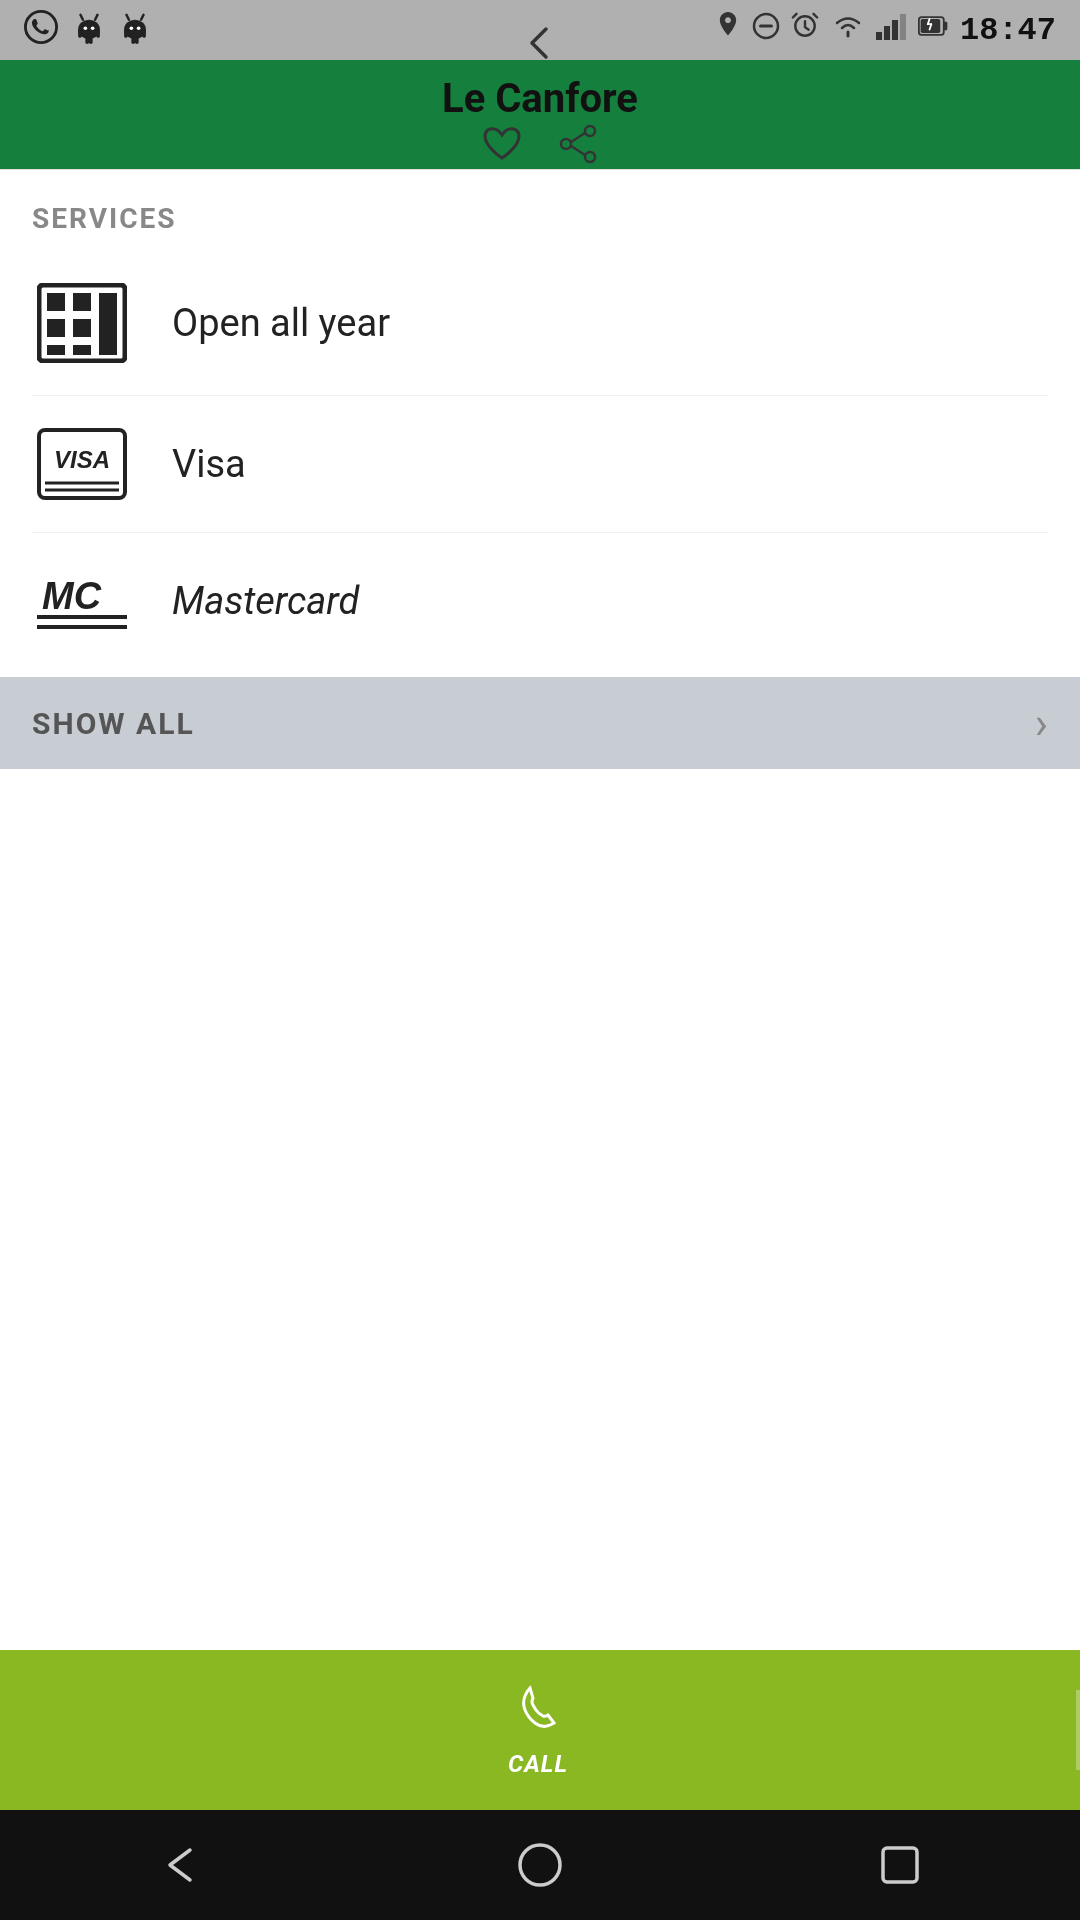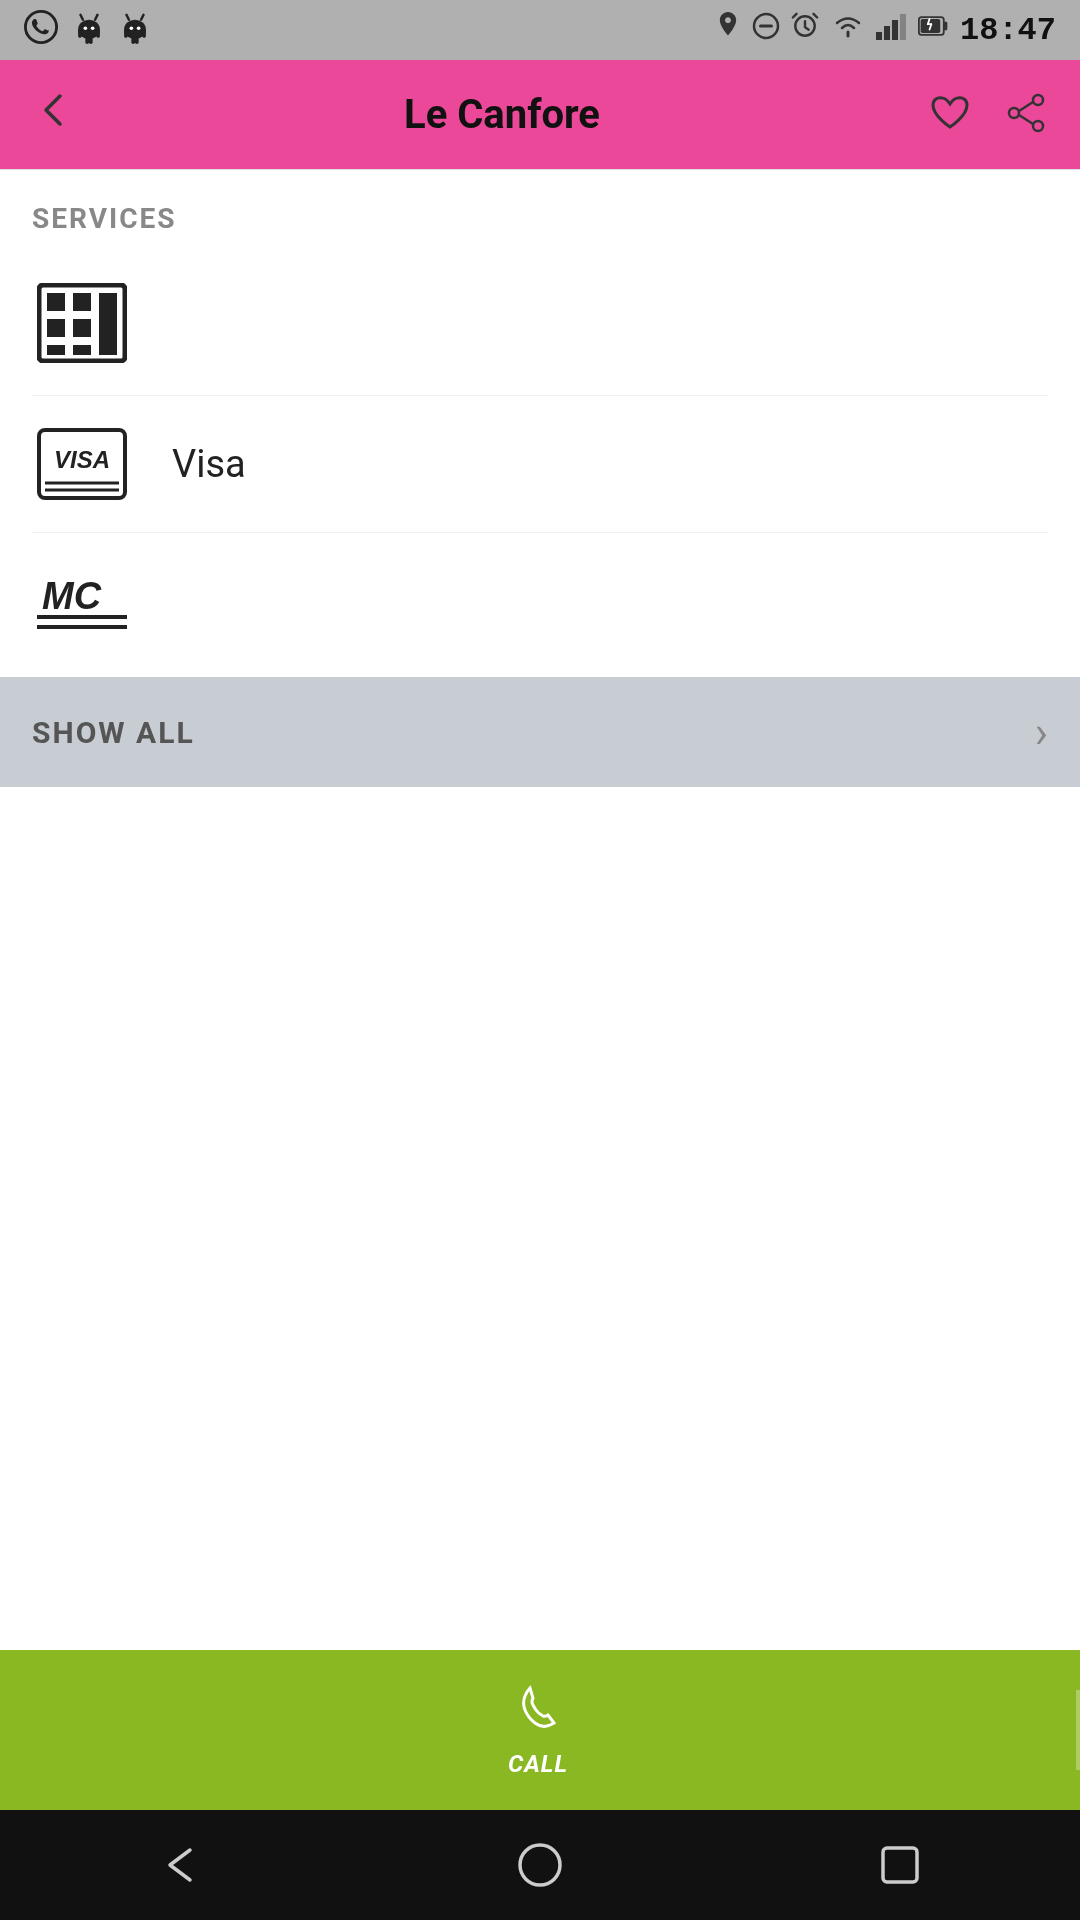--- a/index.html
+++ b/index.html
@@ -45,26 +45,27 @@
     .status-time {
       font-size: 32px;
       font-weight: bold;
       color: #111;
     }
 
     
     .top-bar {
       width: 100%;
       height: 110px;
-      background: #ec4899;
-      display: flex;
-      align-items: center;
-      justify-content: space-between;
+      background: #15803d;
+      display: flex;
+      align-items: center;
+      justify-content: flex-end;
       padding: 0 32px;
       border-bottom: 1px solid #e0e0e0;
+      flex-direction: column;
     }
     .top-bar-title {
       font-size: 40px;
       font-weight: bold;
       color: #111;
     }
     .top-bar-icons {
       display: flex;
       gap: 32px;
       align-items: center;
@@ -108,21 +109,21 @@
     }
     .service-label {
       font-size: 38px;
       color: #222;
     }
 
     
     .show-all-btn {
       width: 100%;
       background: #c8cdd4;
-      height: 110px;
+      height: 92px;
       display: flex;
       align-items: center;
       justify-content: space-between;
       padding: 0 32px;
       cursor: pointer;
       margin-top: 8px;
     }
     .show-all-label {
       font-size: 30px;
       font-weight: bold;
@@ -377,20 +378,21 @@
         <rect x="62" y="10" width="18" height="18" fill="#222"></rect>
         <rect x="10" y="36" width="18" height="18" fill="#222"></rect>
         <rect x="36" y="36" width="18" height="18" fill="#222"></rect>
         <rect x="62" y="36" width="18" height="18" fill="#222"></rect>
         <rect x="10" y="62" width="18" height="10" fill="#222"></rect>
         <rect x="36" y="62" width="18" height="10" fill="#222"></rect>
 
         <rect x="62" y="10" width="18" height="62" fill="#222"></rect>
       </svg>
     </div>
+    <span class="service-label">Open all year</span>
   </div>
 
   <div class="service-item">
     <div class="service-icon-wrapper">
       <svg width="90" height="72" viewBox="0 0 90 72" fill="none">
         <rect x="2" y="2" width="86" height="68" rx="6" stroke="#222" stroke-width="4" fill="none"></rect>
         <text x="45" y="40" font-family="Arial" font-size="24" font-weight="bold" font-style="italic" fill="#222" text-anchor="middle">VISA</text>
         <line x1="8" y1="55" x2="82" y2="55" stroke="#222" stroke-width="3"></line>
         <line x1="8" y1="62" x2="82" y2="62" stroke="#222" stroke-width="3"></line>
       </svg>
@@ -399,20 +401,21 @@
   </div>
 
   <div class="service-item">
     <div class="service-icon-wrapper">
       <svg width="90" height="72" viewBox="0 0 90 72" fill="none">
         <text x="5" y="44" font-family="Arial" font-size="38" font-weight="900" fill="#222">MC</text>
         <line x1="0" y1="52" x2="90" y2="52" stroke="#222" stroke-width="4"></line>
         <line x1="0" y1="62" x2="90" y2="62" stroke="#222" stroke-width="4"></line>
       </svg>
     </div>
+    <span class="service-label">Mastercard</span>
   </div>
 </div>
 
 <div class="show-all-btn">
   <span class="show-all-label">SHOW ALL</span>
   <span class="show-all-arrow">›</span>
 </div>
 
 <div class="map-container" style="height: 480px; position: relative; overflow: hidden;">
   <div class="map-bg">

